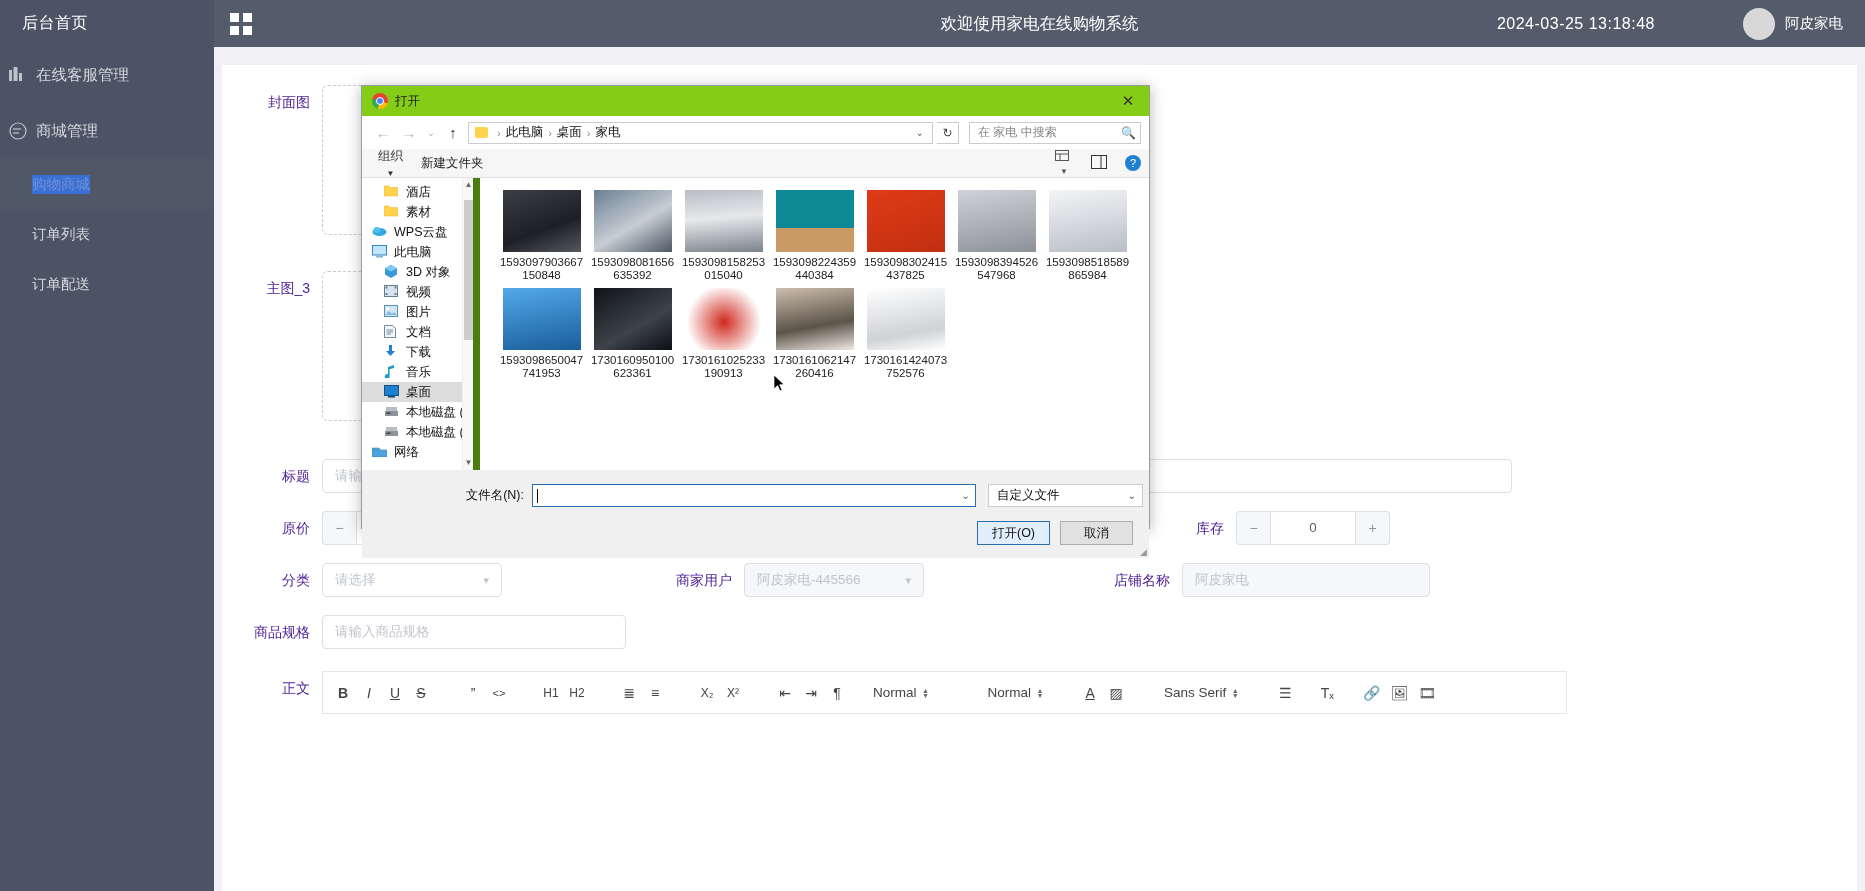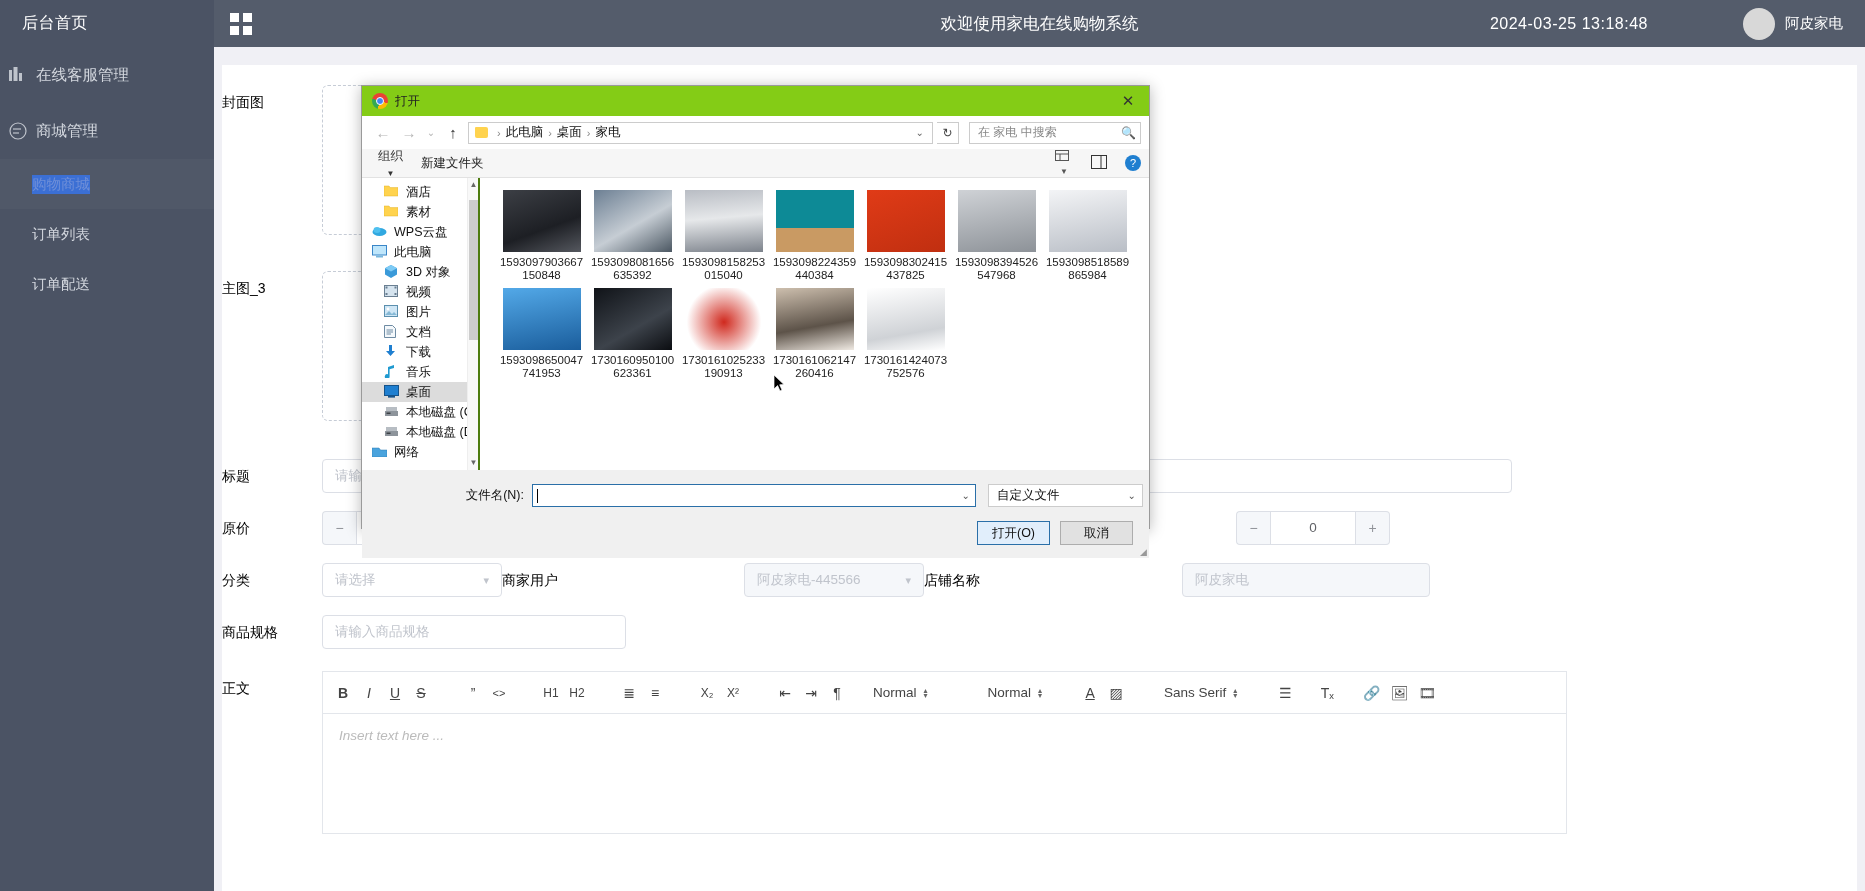--- a/index.html
+++ b/index.html
@@ -33,36 +33,36 @@
   .sb-sub.active .hl { background: #3b6fd4; color:#6f8fd8; }
 
   .topbar {
     position: absolute; left: 214px; top: 0; right: 0; height: 47px;
     background: #545c6b; color: #fff; display: flex; align-items: center;
   }
   .grid-icon { margin-left: 16px; width: 22px; height: 22px;
     display: grid; grid-template-columns: 9px 9px; grid-template-rows: 9px 9px; gap: 4px; }
   .grid-icon i { background: #fff; display: block; }
   .top-title { position: absolute; left: 0; right: 0; text-align: center; font-size: 16.5px; }
-  .top-time { position: absolute; right: 217px; font-size: 16px; letter-spacing: .5px; }
+  .top-time { position: absolute; right: 210px; font-size: 16px; letter-spacing: .5px; }
   .top-user { position: absolute; right: 22px; display: flex; align-items: center; gap: 10px; }
   .avatar { width: 32px; height: 32px; border-radius: 50%; background: #d8d8d8; }
   .top-user span { font-size: 14.5px; }
 
   .content {
     position: absolute; left: 214px; top: 47px; right: 0; bottom: 0;
     background: #f0f0f5; padding: 18px 0 0 0; overflow: hidden;
   }
   .card {
     background: #fff; margin: 0 8px 0 8px; min-height: 860px; padding-top: 12px;
   }
 
   .row { display: flex; align-items: flex-start; }
   .flabel {
-    width: 92px; font-size: 14px; color: #000000;
+    width: 92px; text-align: right; font-size: 14px; color: #4c1d95;
     padding-right: 12px; line-height: 34px;
   }
   .upbox {
     width: 150px; height: 150px; border: 1px dashed #c6ccd6; border-radius: 6px;
     position: relative; background: #fff;
   }
   .upbox.dashed-blue { border: 1px dashed #3b7ddd; }
   .plus {
     position: absolute; left: 50%; top: 50%; transform: translate(-50%,-50%);
     font-size: 28px; color: #b9bfcb; font-weight: 300; line-height: 1;
@@ -168,21 +168,21 @@
   }
   .dlg-tools .grow { flex: 1; }
   .tool-ic { display: flex; align-items: center; gap: 4px; color:#333;flex-direction:column; }
   .help-ic {
     width: 16px; height: 16px; border-radius: 50%; background: #1f7fd0; color: #fff;
     font-size: 11px; display: flex; align-items: center; justify-content: center;
   }
 
   .dlg-body { display: flex; height: 292px; background: #fff; }
   .dlg-side {
-    width: 118px; background: #fff; border-right: 2px solid #4d7c0f;
+    width: 118px; background: #fff; border-right: 7px solid #4d7c0f;
     position: relative; overflow: hidden;
   }
   .side-item {
     height: 20px; display: flex; align-items: center; gap: 6px;
     font-size: 12.5px; color: #111; padding-left: 10px; white-space: nowrap;
   }
   .side-item.sel2 { background: #dcdcdc; }
   .side-item.indent { padding-left: 22px; }
   .ic16 { width: 16px; height: 14px; flex: none; display:inline-block; }
   .side-scroll {
@@ -404,23 +404,20 @@
                     <span>▾</span>
                   </span>
               </div>
               <div class="tb" style="margin-left:24px;">☰</div>
               <div class="tb" style="margin-left:16px;">Tₓ</div>
               <div class="tb" style="margin-left:18px;">🔗</div>
               <div class="tb">🖼</div>
               <div class="tb">🎞</div>
             </div>
           </div>
-          <div class="editor-body">
-            <span>Insert text here ...</span>
-          </div>
         </div>
       </div>
 
     </div>
   </div>
 
   <div class="dlg">
 
     <div class="dlg-title">
       <span class="chrome-ic"></span>

